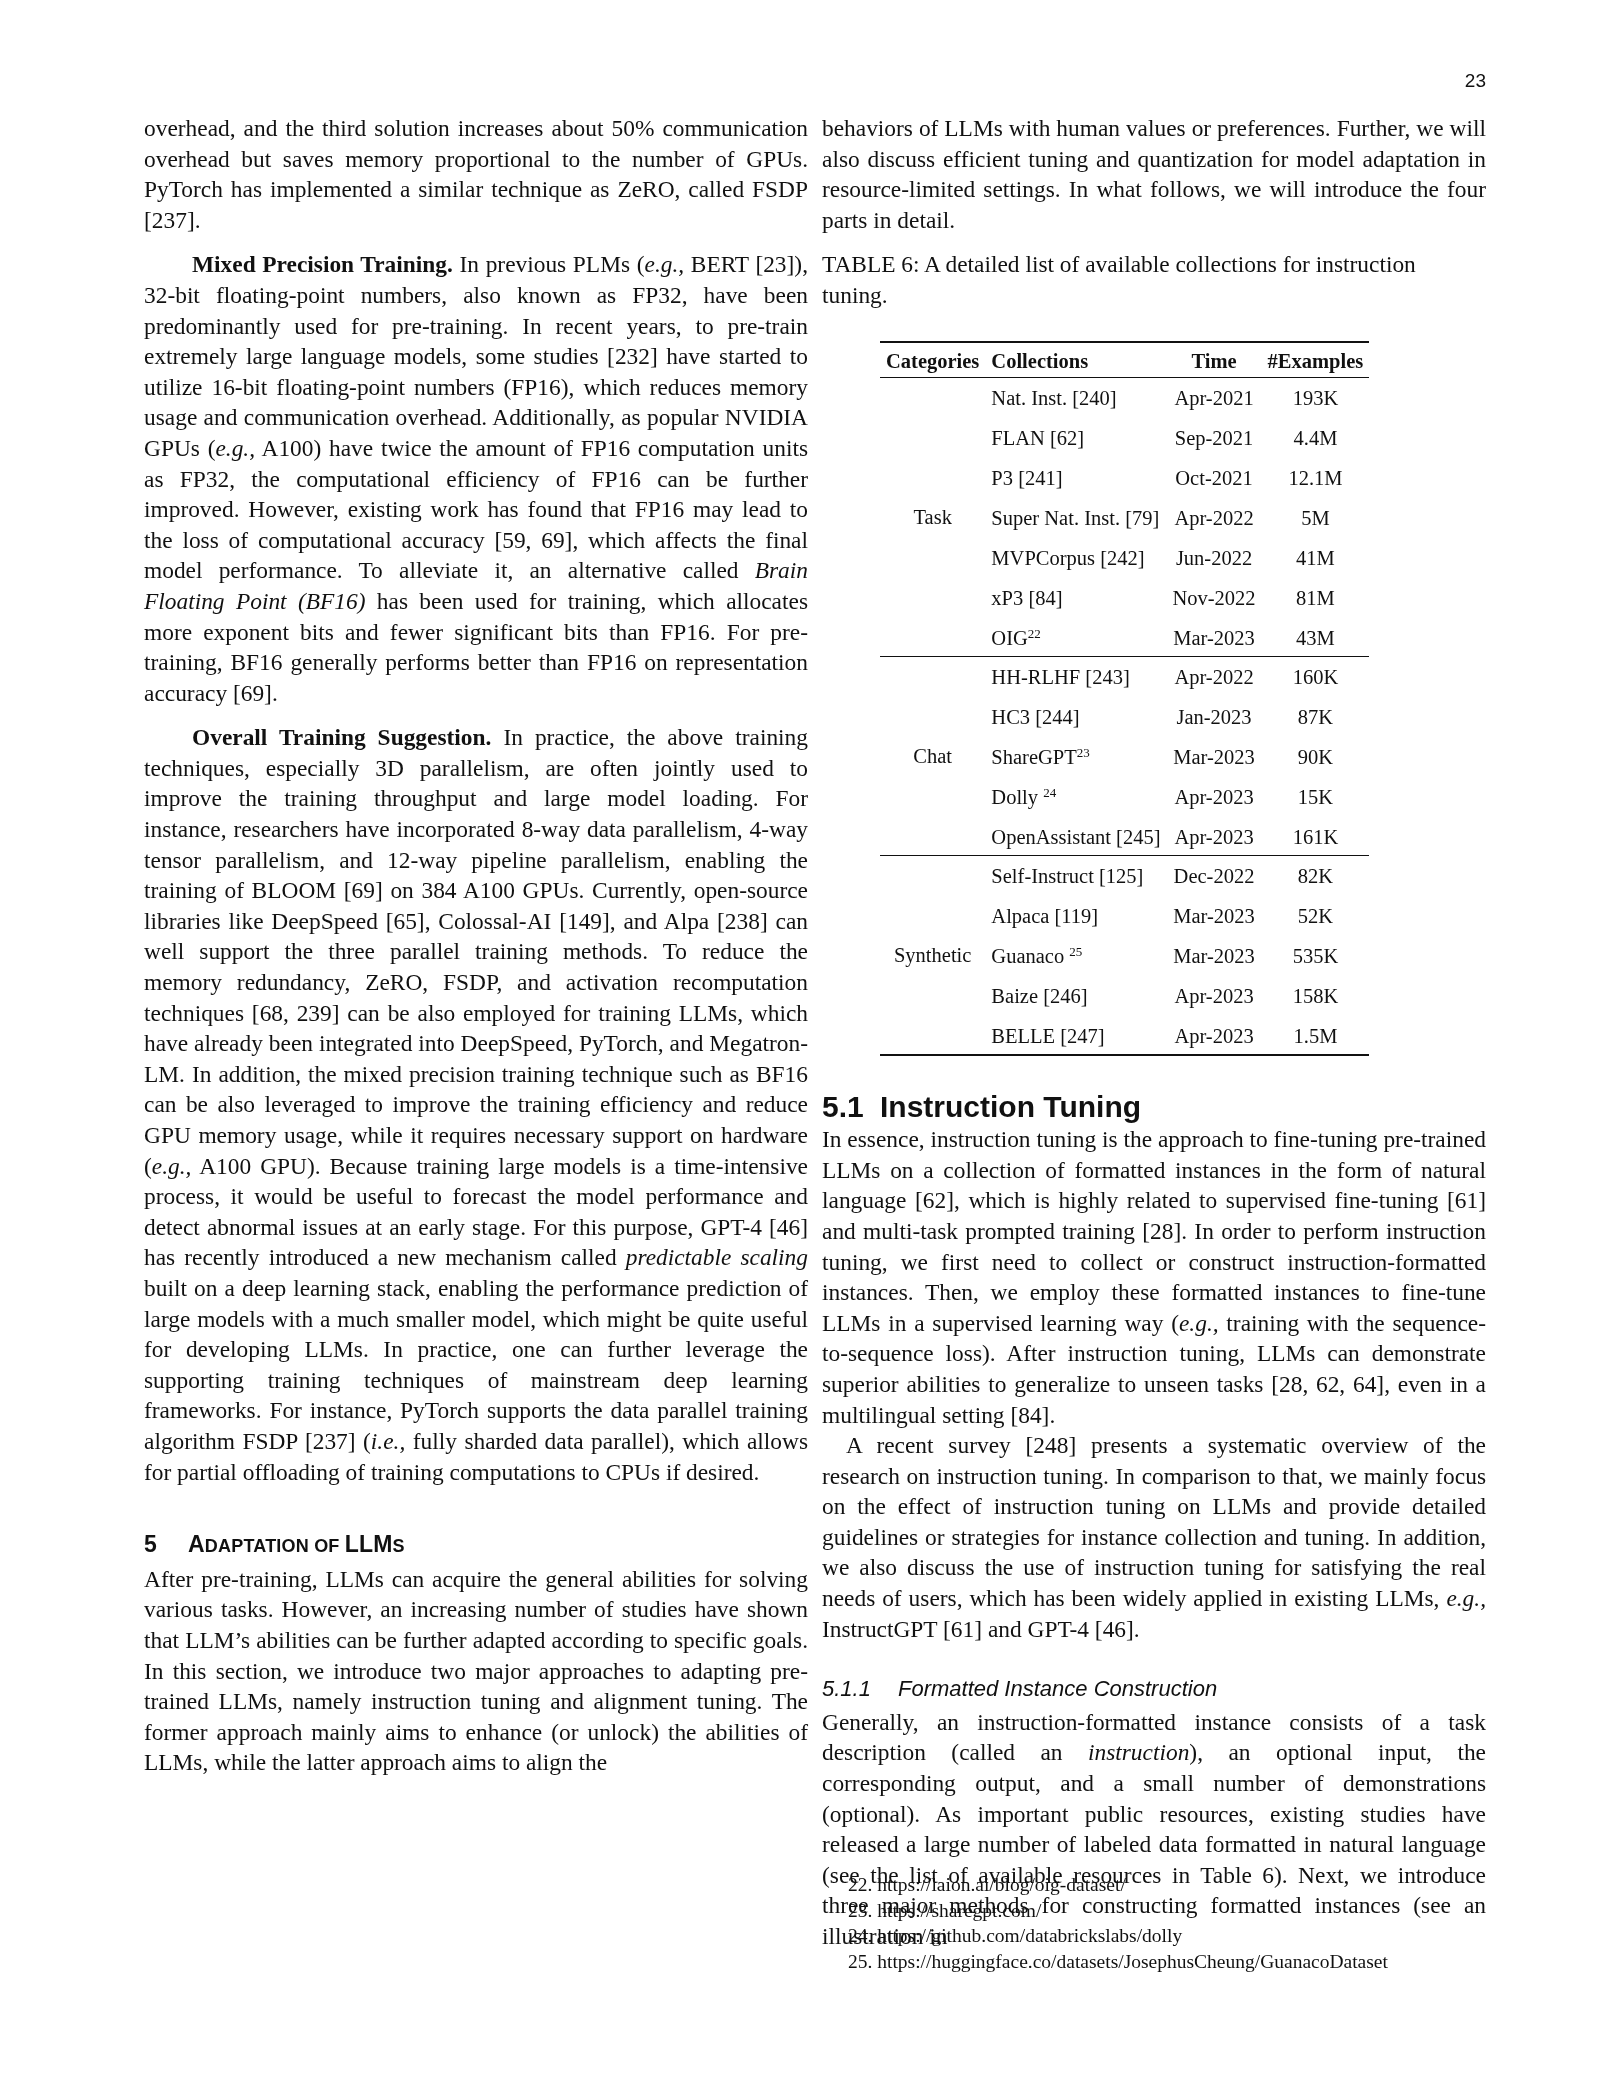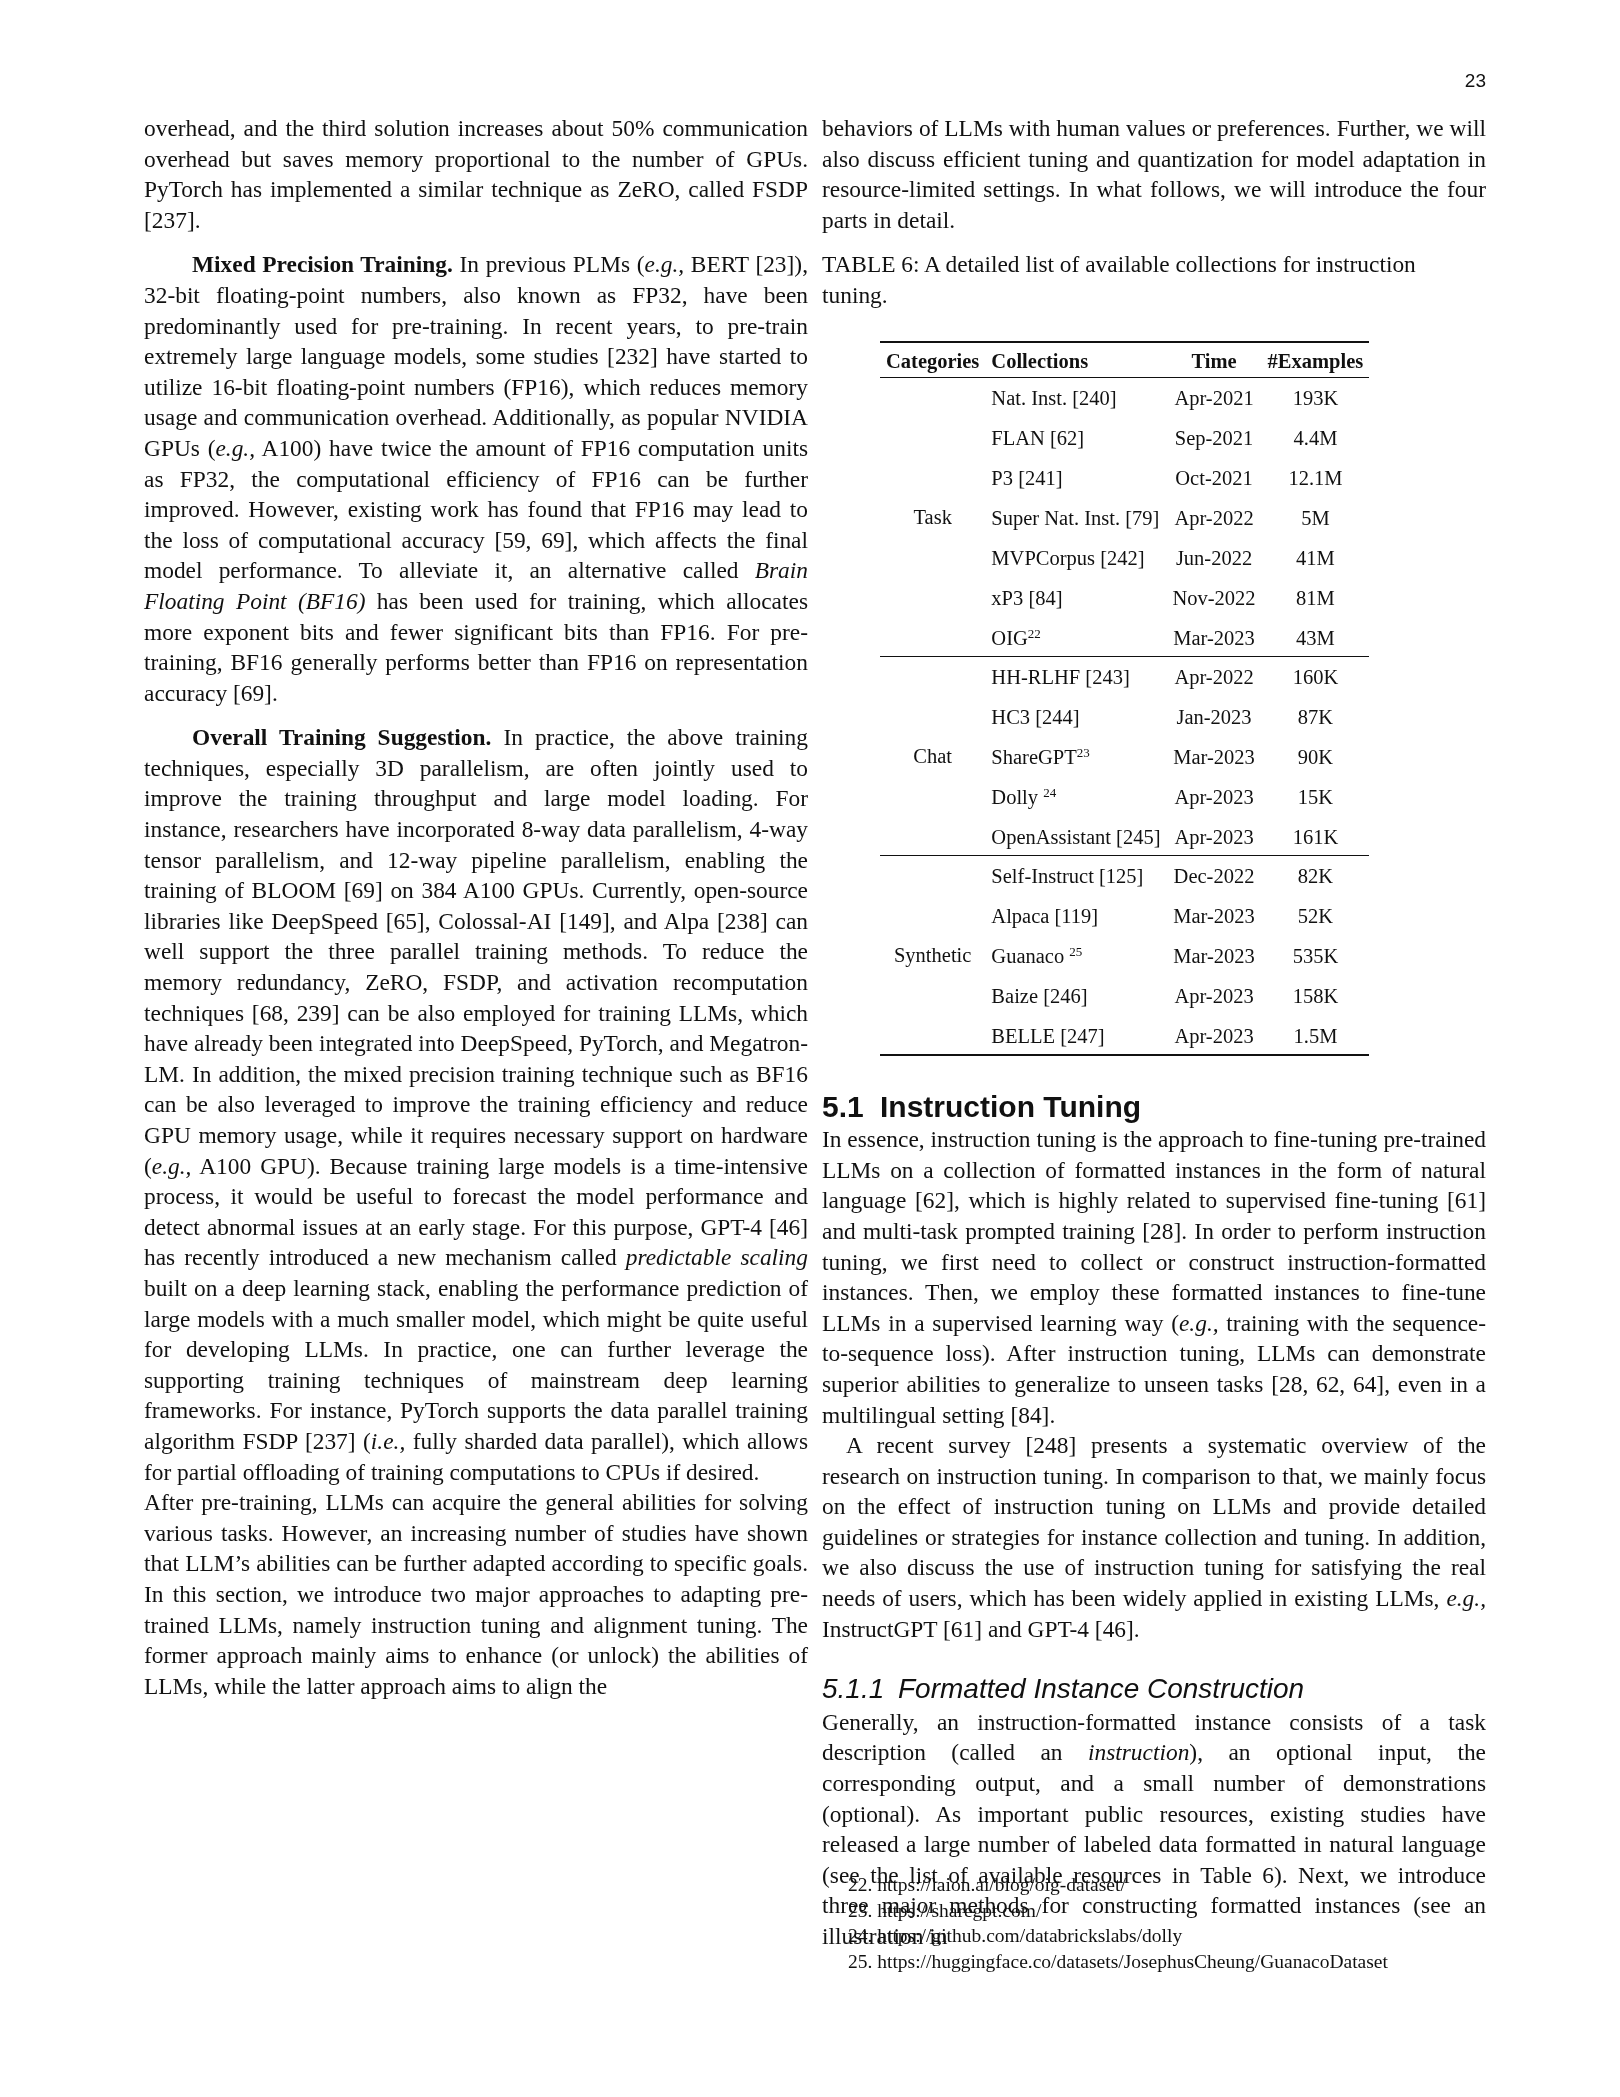--- a/index.html
+++ b/index.html
@@ -15,21 +15,21 @@
   .indent { text-indent:24px; }
   b { font-weight:bold;margin-left:48px; }
   .h1 { font-family:"Liberation Sans","DejaVu Sans",sans-serif; font-weight:bold;
         font-size:23px; margin-top:42px; margin-bottom:2px; letter-spacing:0.2px; }
   .h1 .num { display:inline-block; width:44px; }
   .h1 .sc { font-size:18px; }
   .h2 { font-family:"Liberation Sans","DejaVu Sans",sans-serif; font-weight:bold;
         font-size:30px; margin-top:36px; margin-bottom:2px; }
   .h2 .num { display:inline-block; width:58px; }
   .h3 { font-family:"Liberation Sans","DejaVu Sans",sans-serif; font-style:italic;
-        font-size:28px; margin-top:30px; margin-bottom:2px; }
+        font-size:22px; margin-top:30px; margin-bottom:2px; }
   .h3 .num { display:inline-block; width:76px; }
   .caption { margin-top:14px; text-align:left; }
   table { border-collapse:collapse; margin:30px 0 0 58px; font-size:20.5px; line-height:24px; }
   table th { font-weight:bold; padding:6px 6px 4px 6px; }
   table.t { border-top:2px solid #111; border-bottom:2px solid #111; }
   thead tr { border-bottom:1.5px solid #111; }
   tbody.grp + tbody.grp { border-top:1.5px solid #111; }
   tbody.grp tr:first-child td { padding-top:8px; }
   tbody.grp tr:last-child td { padding-bottom:6px; }
   td { padding:8px 6px; vertical-align:middle; }
@@ -46,20 +46,21 @@
 
 <div class="pagenum">23</div>
 
 <div class="col left">
   <p>overhead, and the third solution increases about 50% com­munication overhead but saves memory proportional to the number of GPUs. PyTorch has implemented a similar technique as ZeRO, called FSDP [237].</p>
 
   <p class="gap"><b>Mixed Precision Training.</b><span> In previous PLMs (</span><i>e.g.,</i><span> BERT [23]), 32-bit floating-point numbers, also known as FP32, have been predominantly used for pre-training. In recent years, to pre-train extremely large language models, some studies [232] have started to utilize 16-bit floating-point numbers (FP16), which reduces memory usage and communication overhead. Additionally, as popular NVIDIA GPUs (</span><i>e.g.,</i><span> A100) have twice the amount of FP16 computa­tion units as FP32, the computational efficiency of FP16 can be further improved. However, existing work has found that FP16 may lead to the loss of computational accuracy [59, 69], which affects the final model performance. To alleviate it, an alternative called </span><i>Brain Floating Point (BF16)</i><span> has been used for training, which allocates more exponent bits and fewer significant bits than FP16. For pre-training, BF16 generally performs better than FP16 on representation accuracy [69].</span></p>
 
   <p class="gap"><b>Overall Training Suggestion.</b><span> In practice, the above train­ing techniques, especially 3D parallelism, are often jointly used to improve the training throughput and large model loading. For instance, researchers have incorporated 8-way data parallelism, 4-way tensor parallelism, and 12-way pipeline parallelism, enabling the training of BLOOM [69] on 384 A100 GPUs. Currently, open-source libraries like DeepSpeed [65], Colossal-AI [149], and Alpa [238] can well support the three parallel training methods. To reduce the memory redundancy, ZeRO, FSDP, and activation recom­putation techniques [68, 239] can be also employed for training LLMs, which have already been integrated into DeepSpeed, PyTorch, and Megatron-LM. In addition, the mixed precision training technique such as BF16 can be also leveraged to improve the training efficiency and reduce GPU memory usage, while it requires necessary support on hardware (</span><i>e.g.,</i><span> A100 GPU). Because training large models is a time-intensive process, it would be useful to forecast the model performance and detect abnormal issues at an early stage. For this purpose, GPT-4 [46] has recently introduced a new mechanism called </span><i>predictable scaling</i><span> built on a deep learning stack, enabling the performance prediction of large models with a much smaller model, which might be quite useful for developing LLMs. In practice, one can further leverage the supporting training techniques of mainstream deep learning frameworks. For instance, PyTorch supports the data parallel training algorithm FSDP [237] (</span><i>i.e.,</i><span> fully sharded data parallel), which allows for partial offloading of training computations to CPUs if desired.</span></p>
 
+  <div class="h1"><span class="num">5</span><span>A</span><span class="sc">DAPTATION OF </span><span>LLM</span><span class="sc">S</span></div>
   <p>After pre-training, LLMs can acquire the general abilities for solving various tasks. However, an increasing number of studies have shown that LLM’s abilities can be further adapted according to specific goals. In this section, we introduce two major approaches to adapting pre-trained LLMs, namely instruction tuning and alignment tuning. The former approach mainly aims to enhance (or unlock) the abilities of LLMs, while the latter approach aims to align the</p>
 </div>
 
 <div class="col right">
   <p>behaviors of LLMs with human values or preferences. Fur­ther, we will also discuss efficient tuning and quantization for model adaptation in resource-limited settings. In what follows, we will introduce the four parts in detail.</p>
   <p class="caption gap">TABLE 6: A detailed list of available collections for instruc­tion tuning.</p>
 
   <table class="t" id="tbl">
     <thead>
       <tr>

